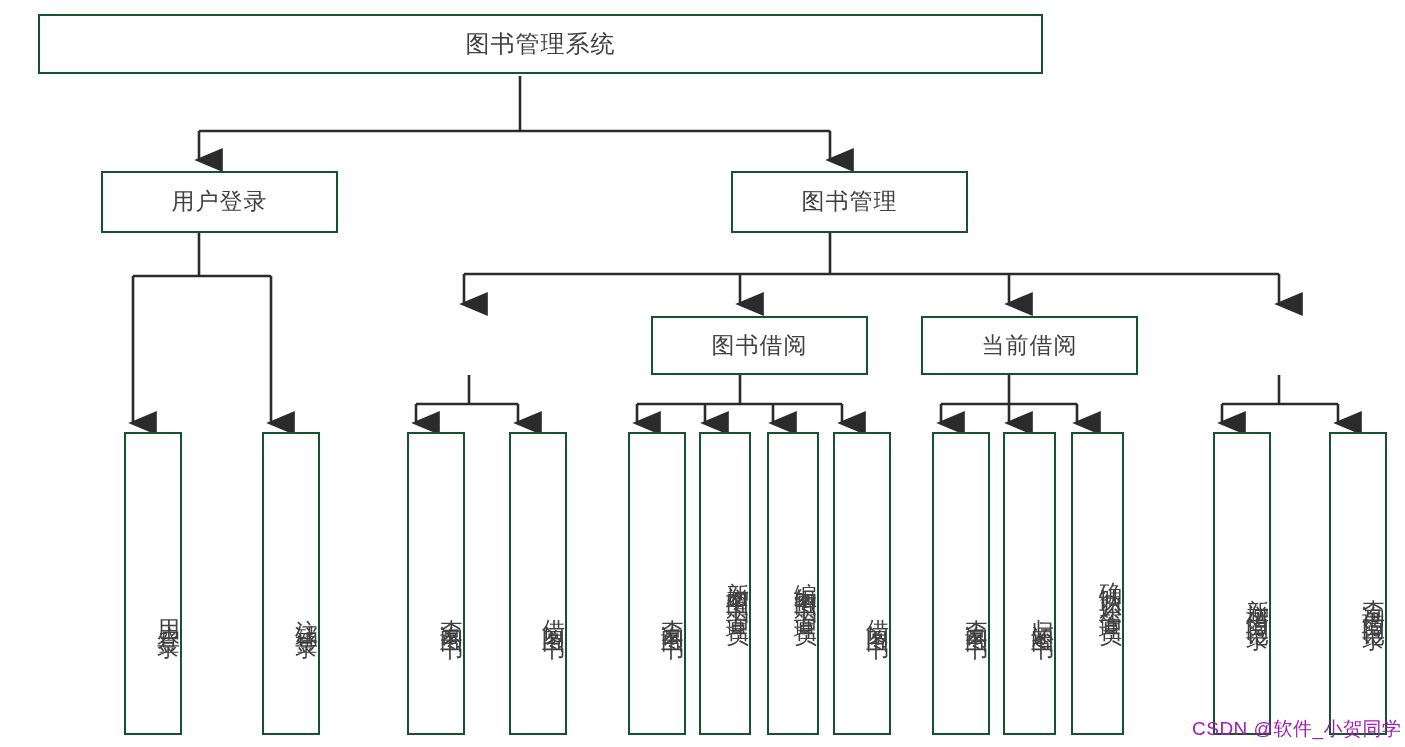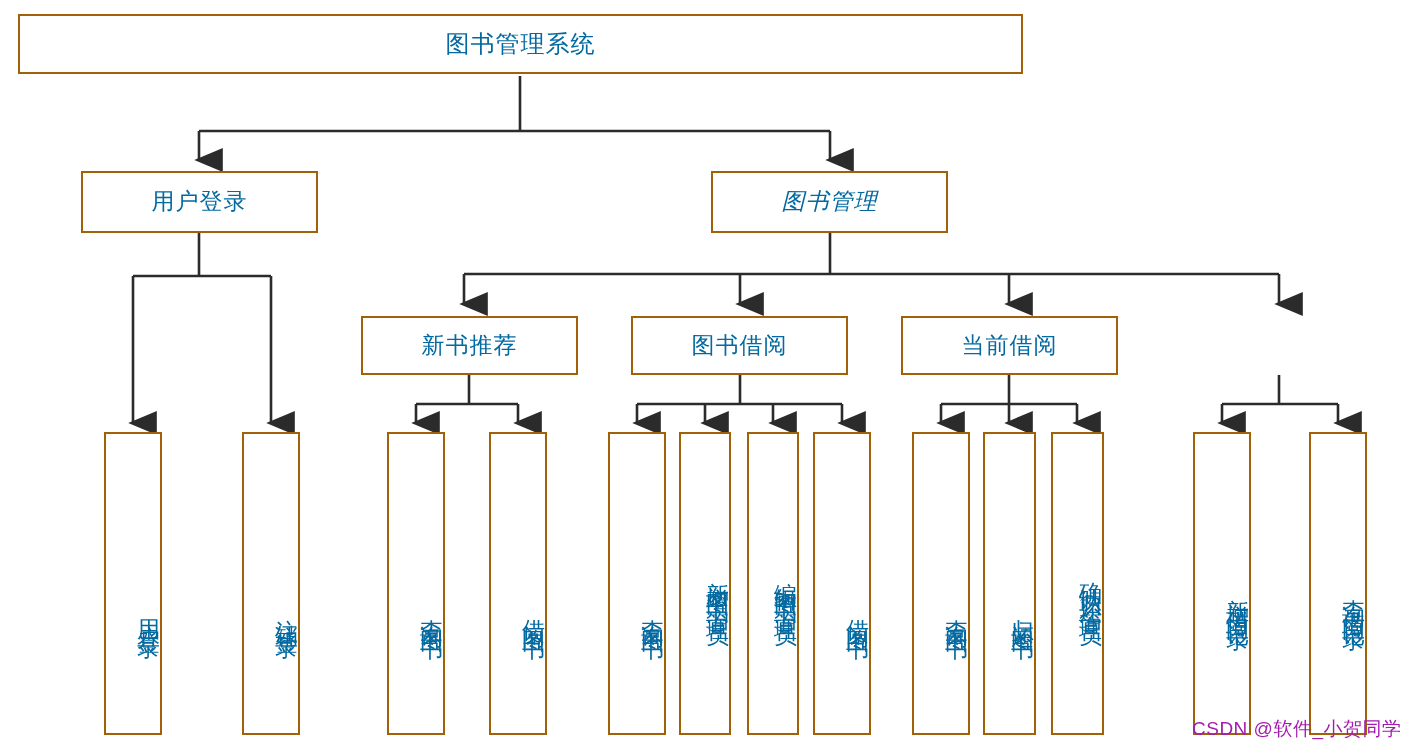--- a/index.html
+++ b/index.html
@@ -22,25 +22,26 @@
     left: 0;
     top: 0;
     width: 1405px;
     height: 747px;
     pointer-events: none;
   }
   .node {
     position: absolute;
     box-sizing: border-box;
     background: #ffffff;
-    border: 2px solid #a16207;
+    border: 2px solid #14532d;
     display: flex;
     align-items: center;
     justify-content: center;
-    color: #0369a1;
+    color: #404040;
+    margin-left: 20px;
   }
   .node.horiz {
     font-size: 23px;
     letter-spacing: 1px;
     line-height: 1.2;
   }
   .node.root {
     font-size: 24px;
   }
   .node.vert {
@@ -120,27 +121,24 @@
     </g>
   </svg>
 
   <div class="node horiz root" style="left:18px; top:14px; width:1005px; height:60px;">
     <span>图书管理系统</span>
   </div>
 
   <div class="node horiz" style="left:81px; top:171px; width:237px; height:62px;">
     <span>用户登录</span>
   </div>
-  <div class="node horiz" style="left:711px; top:171px; width:237px; height:62px;font-style:italic;">
+  <div class="node horiz" style="left:711px; top:171px; width:237px; height:62px;">
     <span>图书管理</span>
   </div>
 
-  <div class="node horiz" style="left:361px; top:316px; width:217px; height:59px;">
-    <span>新书推荐</span>
-  </div>
   <div class="node horiz" style="left:631px; top:316px; width:217px; height:59px;">
     <span>图书借阅</span>
   </div>
   <div class="node horiz" style="left:901px; top:316px; width:217px; height:59px;justify-content:center;">
     <span>当前借阅</span>
   </div>
 
   <div class="node vert" style="left:104px; top:432px; width:58px; height:303px;">
     <span>用户登录</span>
   </div>

